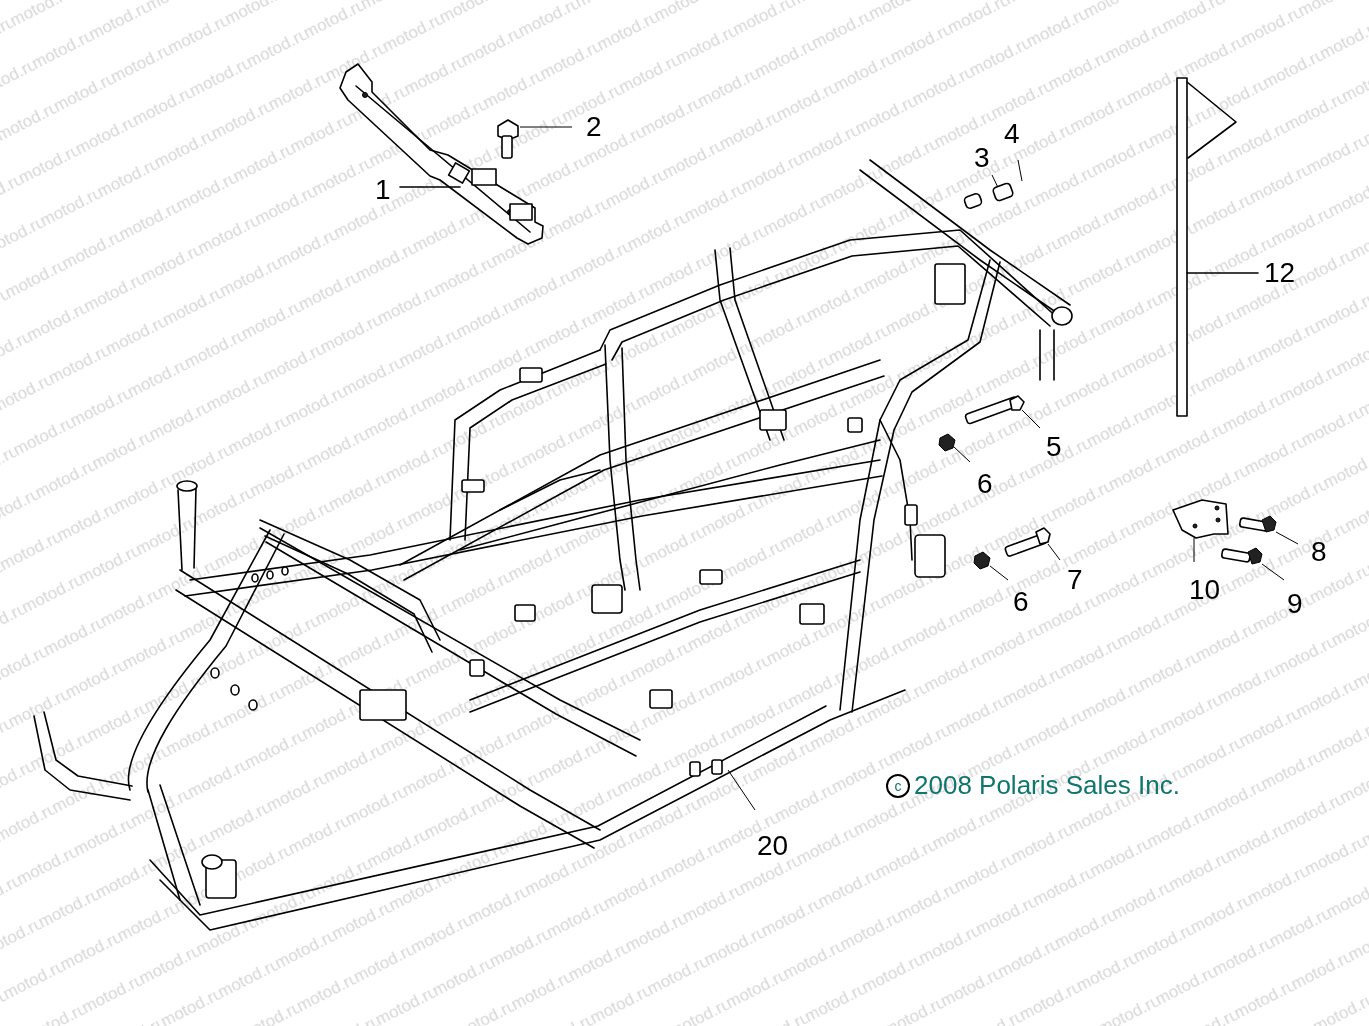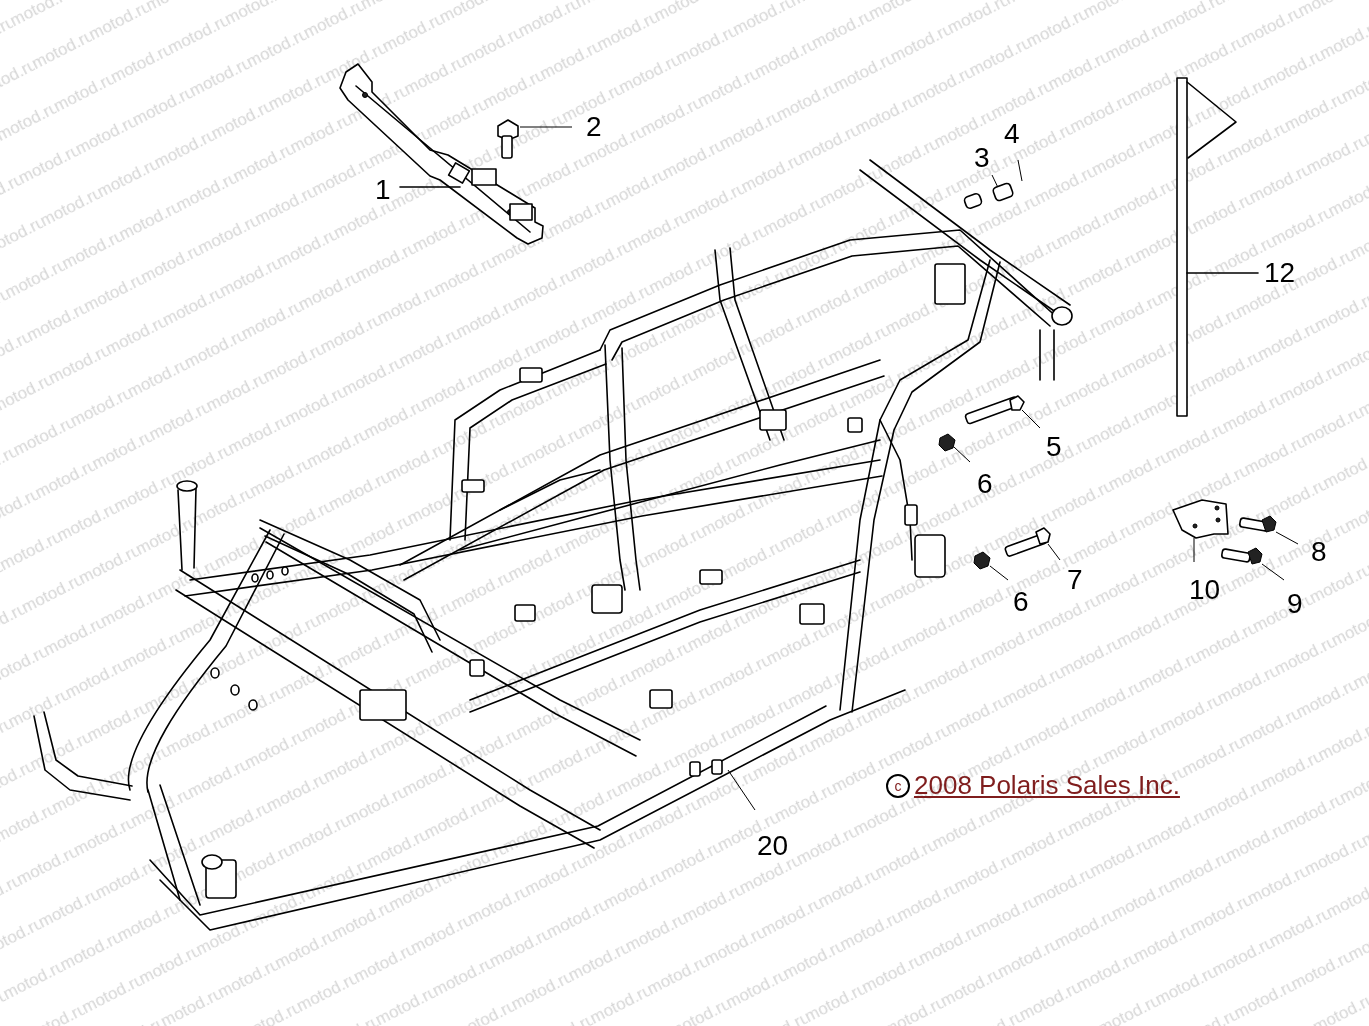--- a/index.html
+++ b/index.html
@@ -1,20 +1,20 @@
 <!DOCTYPE html>
 <html><head>
 <meta charset="utf-8">
 <style>
   html, body { margin: 0; padding: 0; background: #ffffff; }
   body { width: 1369px; height: 1026px; position: relative; overflow: hidden; font-family: "Liberation Sans", sans-serif; }
   #watermark { position: absolute; inset: 0; pointer-events: none; }
   #diagram { position: absolute; left: 0; top: 0; }
   .callout { position: absolute; font-family: "Liberation Sans", sans-serif; font-size: 28px; color: #000; line-height: 1; }
-  .copyright { position: absolute; left: 886px; top: 770px; font-family: "Liberation Sans", sans-serif; font-size: 26px; color: #7f1d1d; white-space: nowrap; text-decoration: underline; }
+  .copyright { position: absolute; left: 886px; top: 770px; font-family: "Liberation Sans", sans-serif; font-size: 26px; color: #0f766e; white-space: nowrap; }
   .copyright .c { display: inline-block; width: 20px; height: 20px; border: 2px solid #000; border-radius: 50%; font-size: 14px; line-height: 20px; text-align: center; vertical-align: 3px; margin-right: 4px; }
   svg .t { fill: #fff; stroke: #000; stroke-width: 1.6; stroke-linejoin: round; stroke-linecap: round; }
   svg .l { fill: none; stroke: #000; stroke-width: 1.6; stroke-linecap: round; stroke-linejoin: round; }
   svg .thin { fill: none; stroke: #000; stroke-width: 1; }
   svg .dk { fill: #222; stroke: #000; stroke-width: 1; }
 </style>
 </head>
 <body>
 
 <svg id="watermark" width="1369" height="1026">

